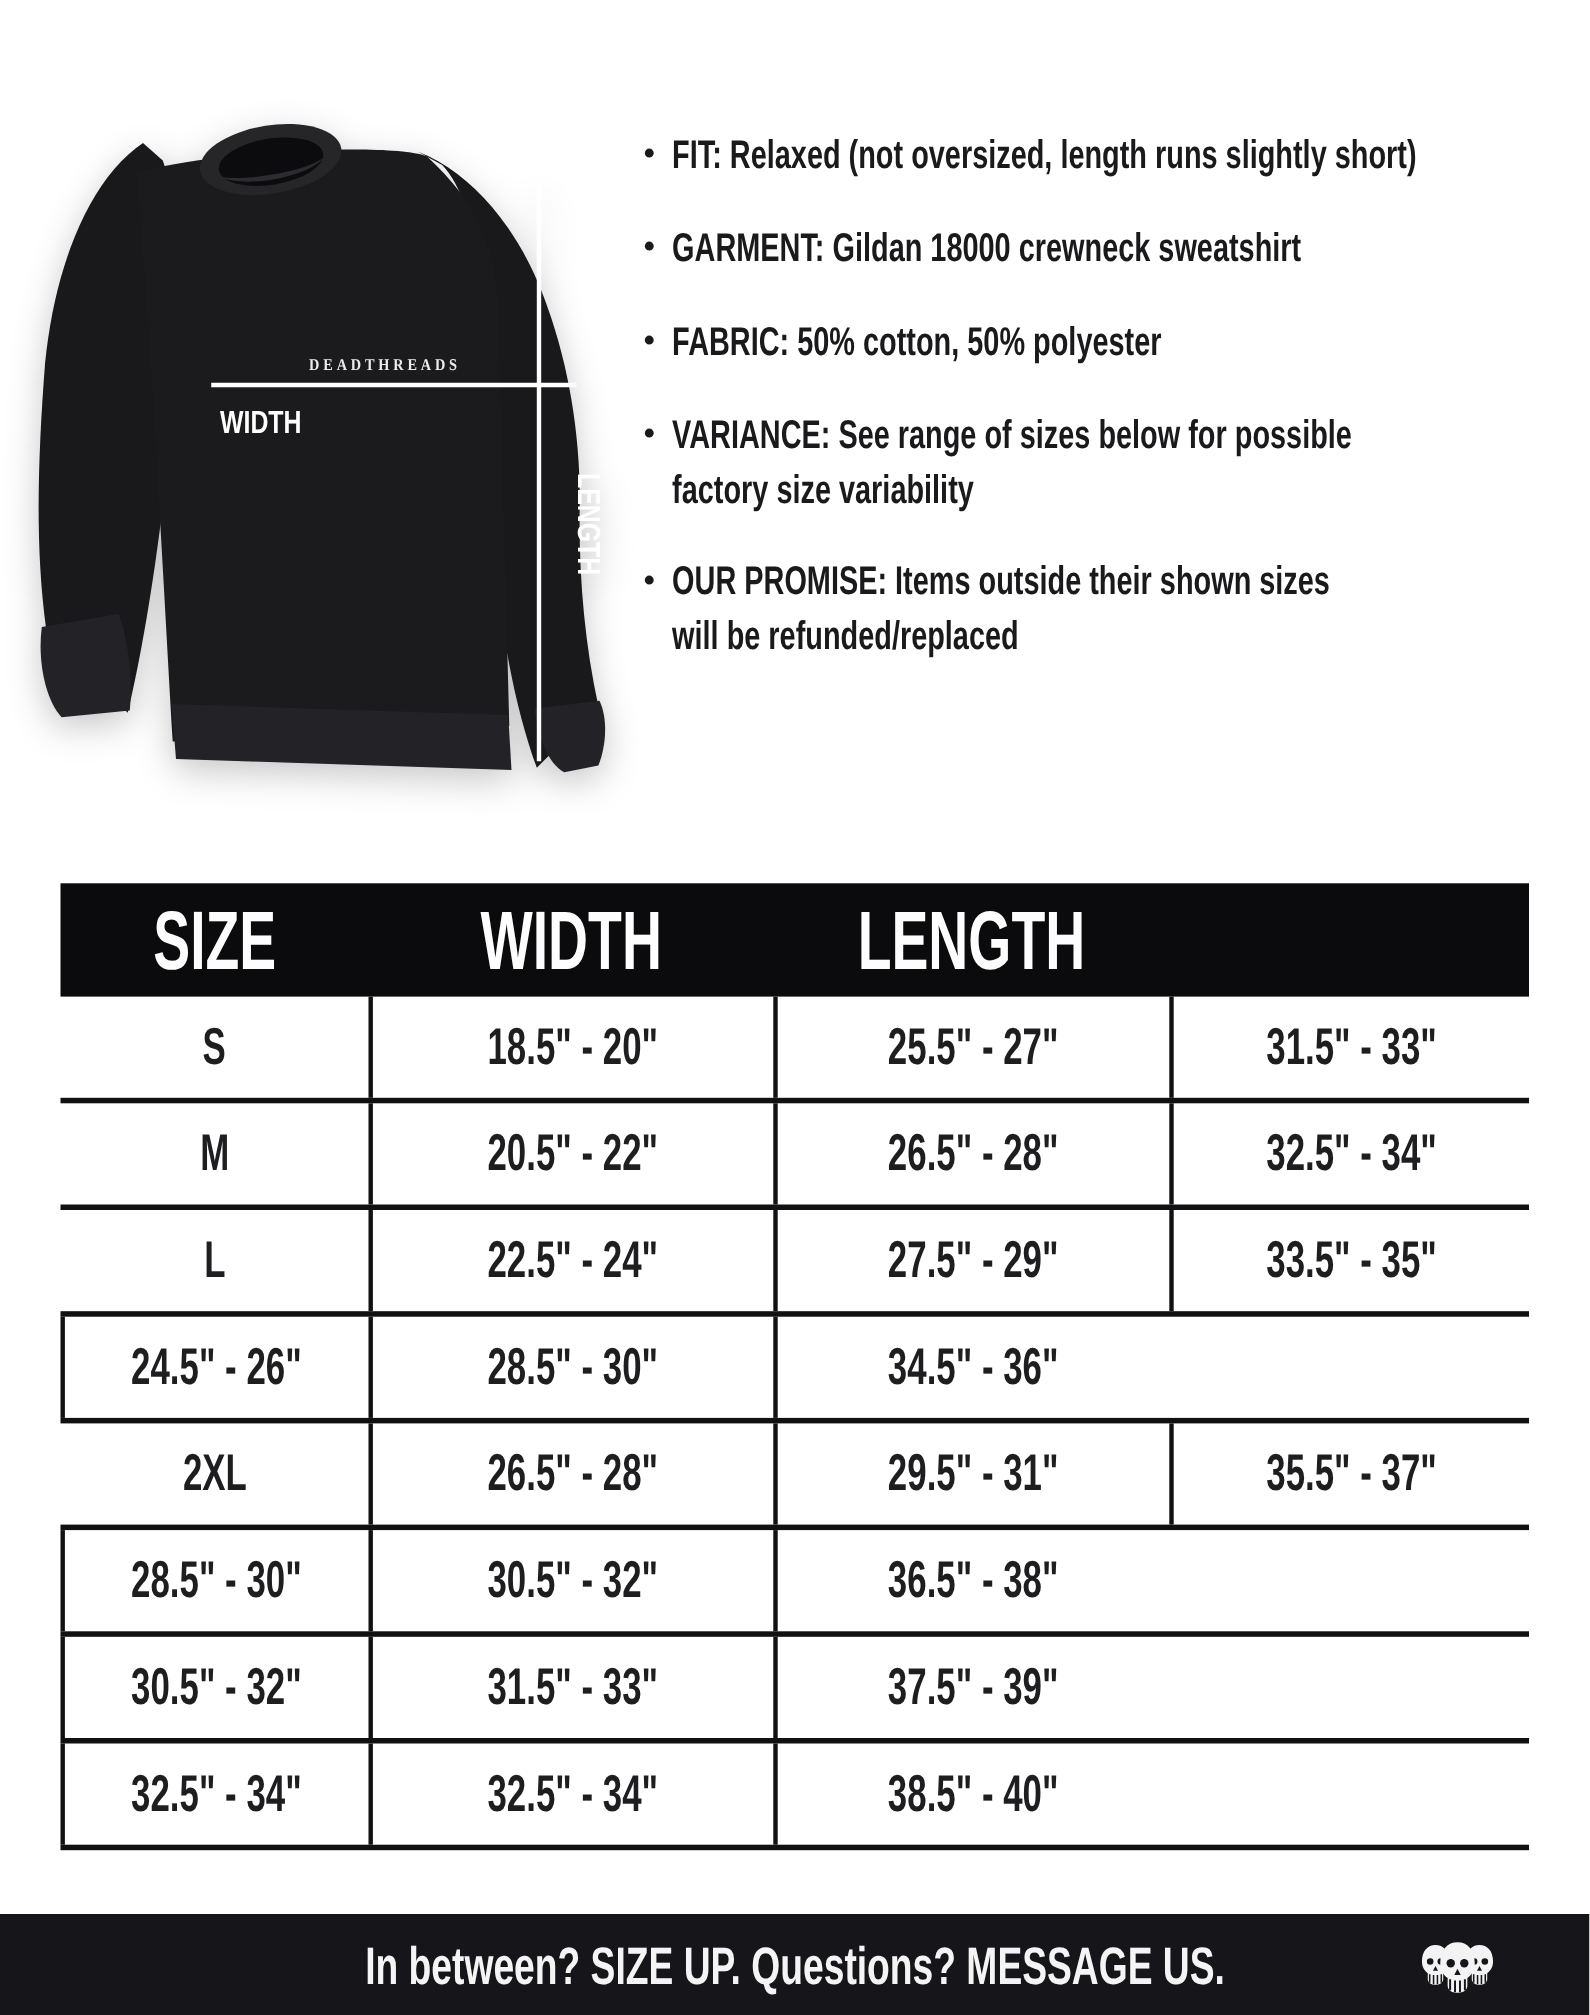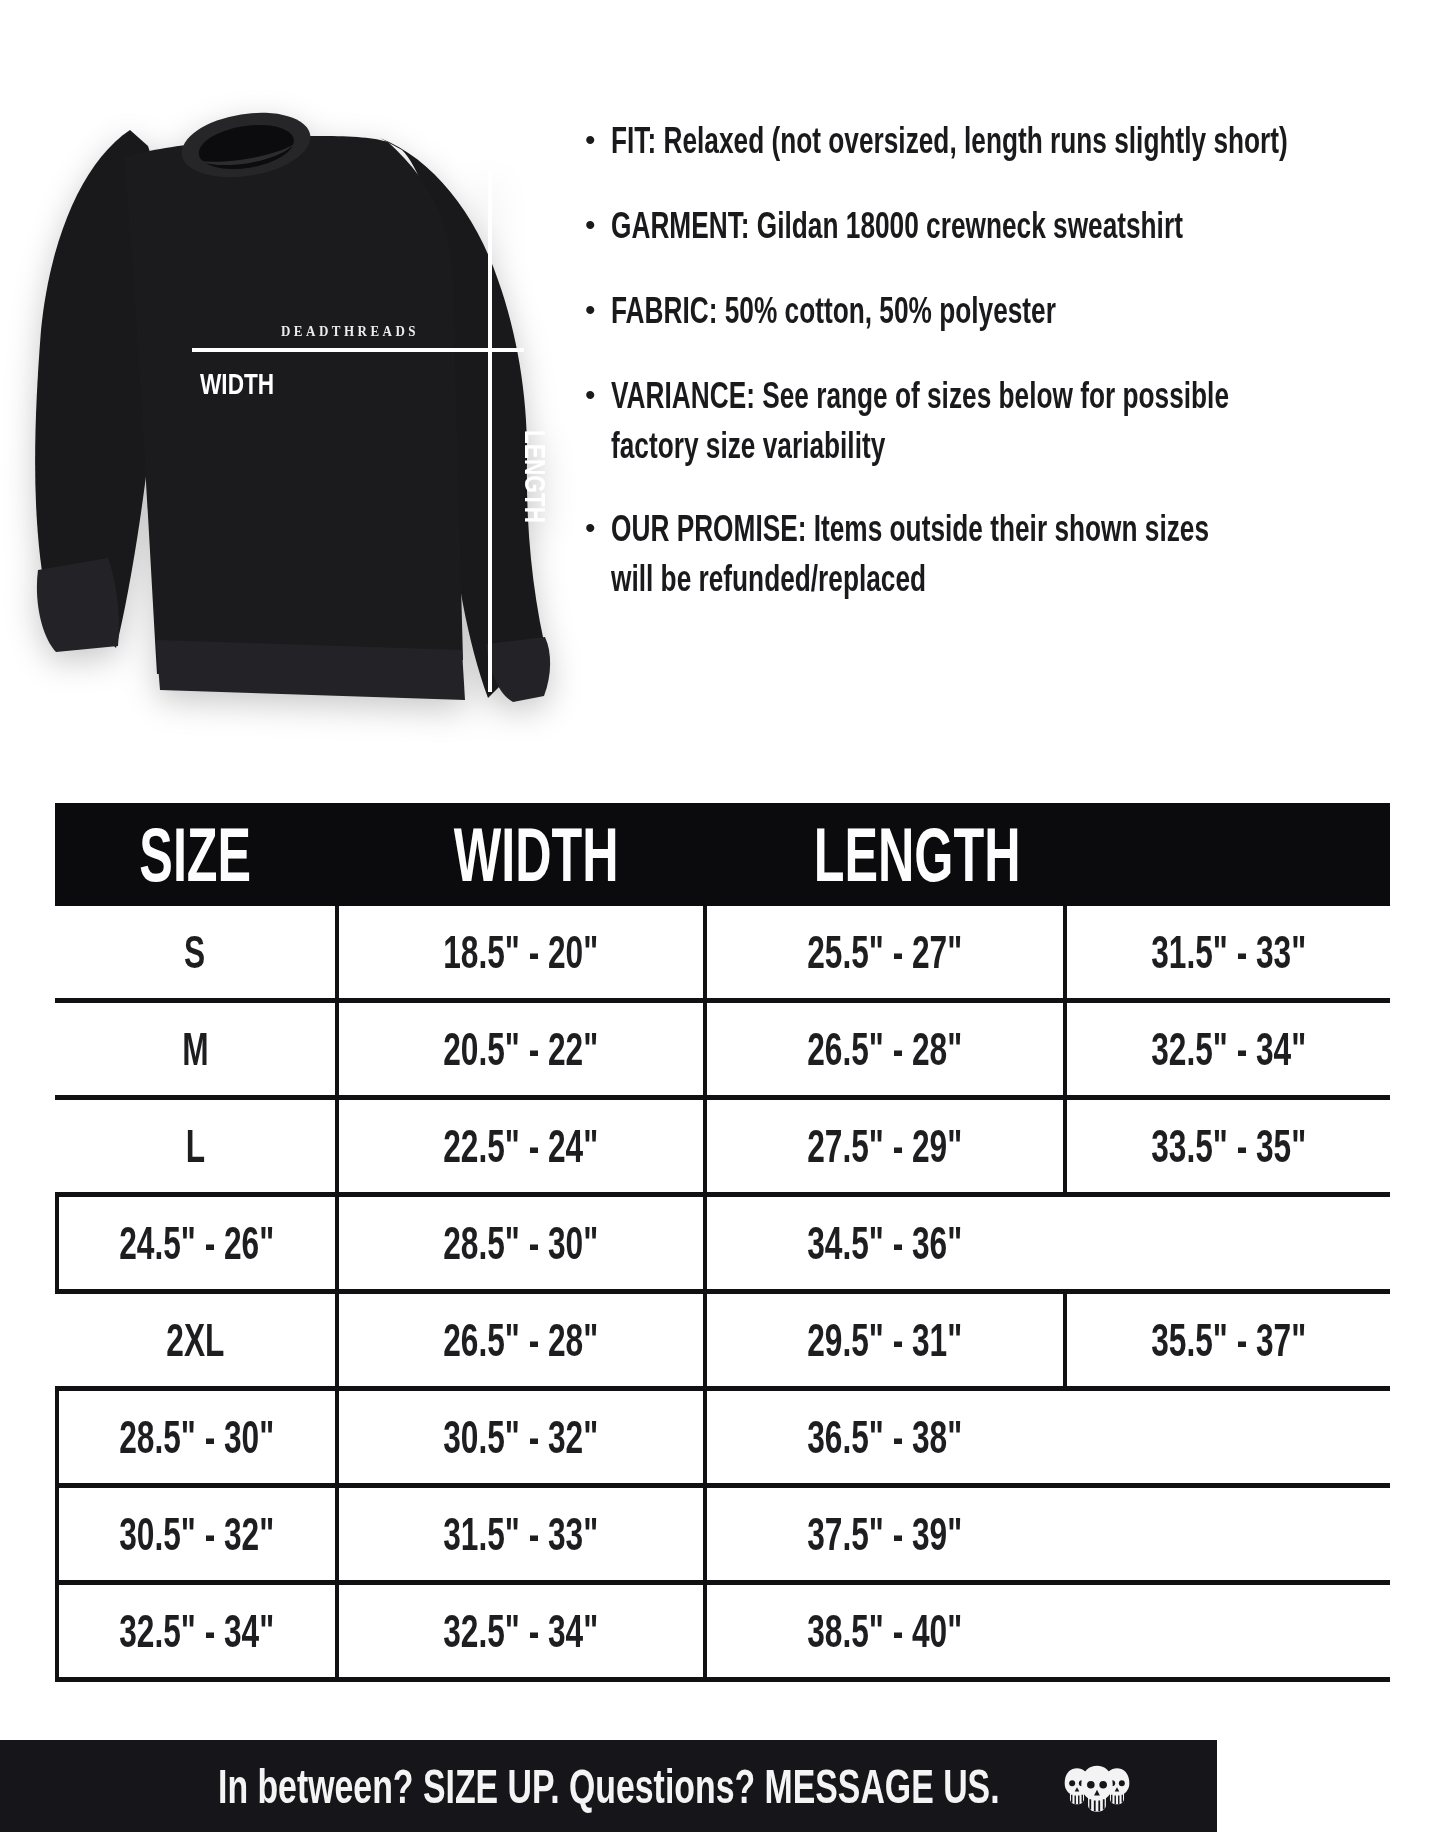--- a/index.html
+++ b/index.html
@@ -16,42 +16,42 @@
   .bdot{flex:0 0 26px;font-size:30px;line-height:48px;color:#1a1a1c;}
   .btext{
     width:1054px;transform:scale(0.75,1.04);transform-origin:0 0;
     font-size:35px;font-weight:700;line-height:48px;letter-spacing:0px;color:#1a1a1c;
   }
   .btext .bline{display:block;}
   
   .size-table{position:absolute;left:55px;top:803px;width:1335px;}
   .thead{
     height:103px;background:#0b0b0d;display:grid;
-    grid-template-columns:280px 368px 360px 327px;align-items:center;gap:17px;
+    grid-template-columns:280px 368px 360px 327px;align-items:center;
   }
   .thead .hcell{display:flex;justify-content:center;align-items:center;}
   .hlabel{
     display:inline-block;transform:scale(0.68,1.02);transform-origin:center;
     font-size:74px;font-weight:700;color:#fdfdfd;white-space:nowrap;
   }
   .trow{
     height:97px;box-sizing:border-box;border-bottom:5px solid #111113;
     display:grid;grid-template-columns:280px 368px 360px 327px;
   }
   .tcell{
     display:flex;justify-content:center;align-items:center;box-sizing:border-box;
   }
   .tcell.div{border-left:4px solid #111113;}
   .vlabel{
     display:inline-block;transform:scale(0.72,1.07);transform-origin:center;
     font-size:44px;font-weight:700;color:#1e1e21;white-space:nowrap;
   }
   
   .footer{
-    position:absolute;left:0;top:1740px;width:1217px;height:92px;background:#15151a;
+    position:absolute;left:0;top:1740px;width:1445px;height:92px;background:#15151a;
     display:flex;justify-content:center;align-items:center;
   }
   .ftext{
     display:inline-block;transform:scale(0.72,1.02);transform-origin:center;
     font-size:47px;font-weight:700;color:#f4f4f4;white-space:nowrap;
   }
   .fskull{position:absolute;right:78px;top:15px;width:84px;height:64px;}
 </style>
 </head>
 <body>

